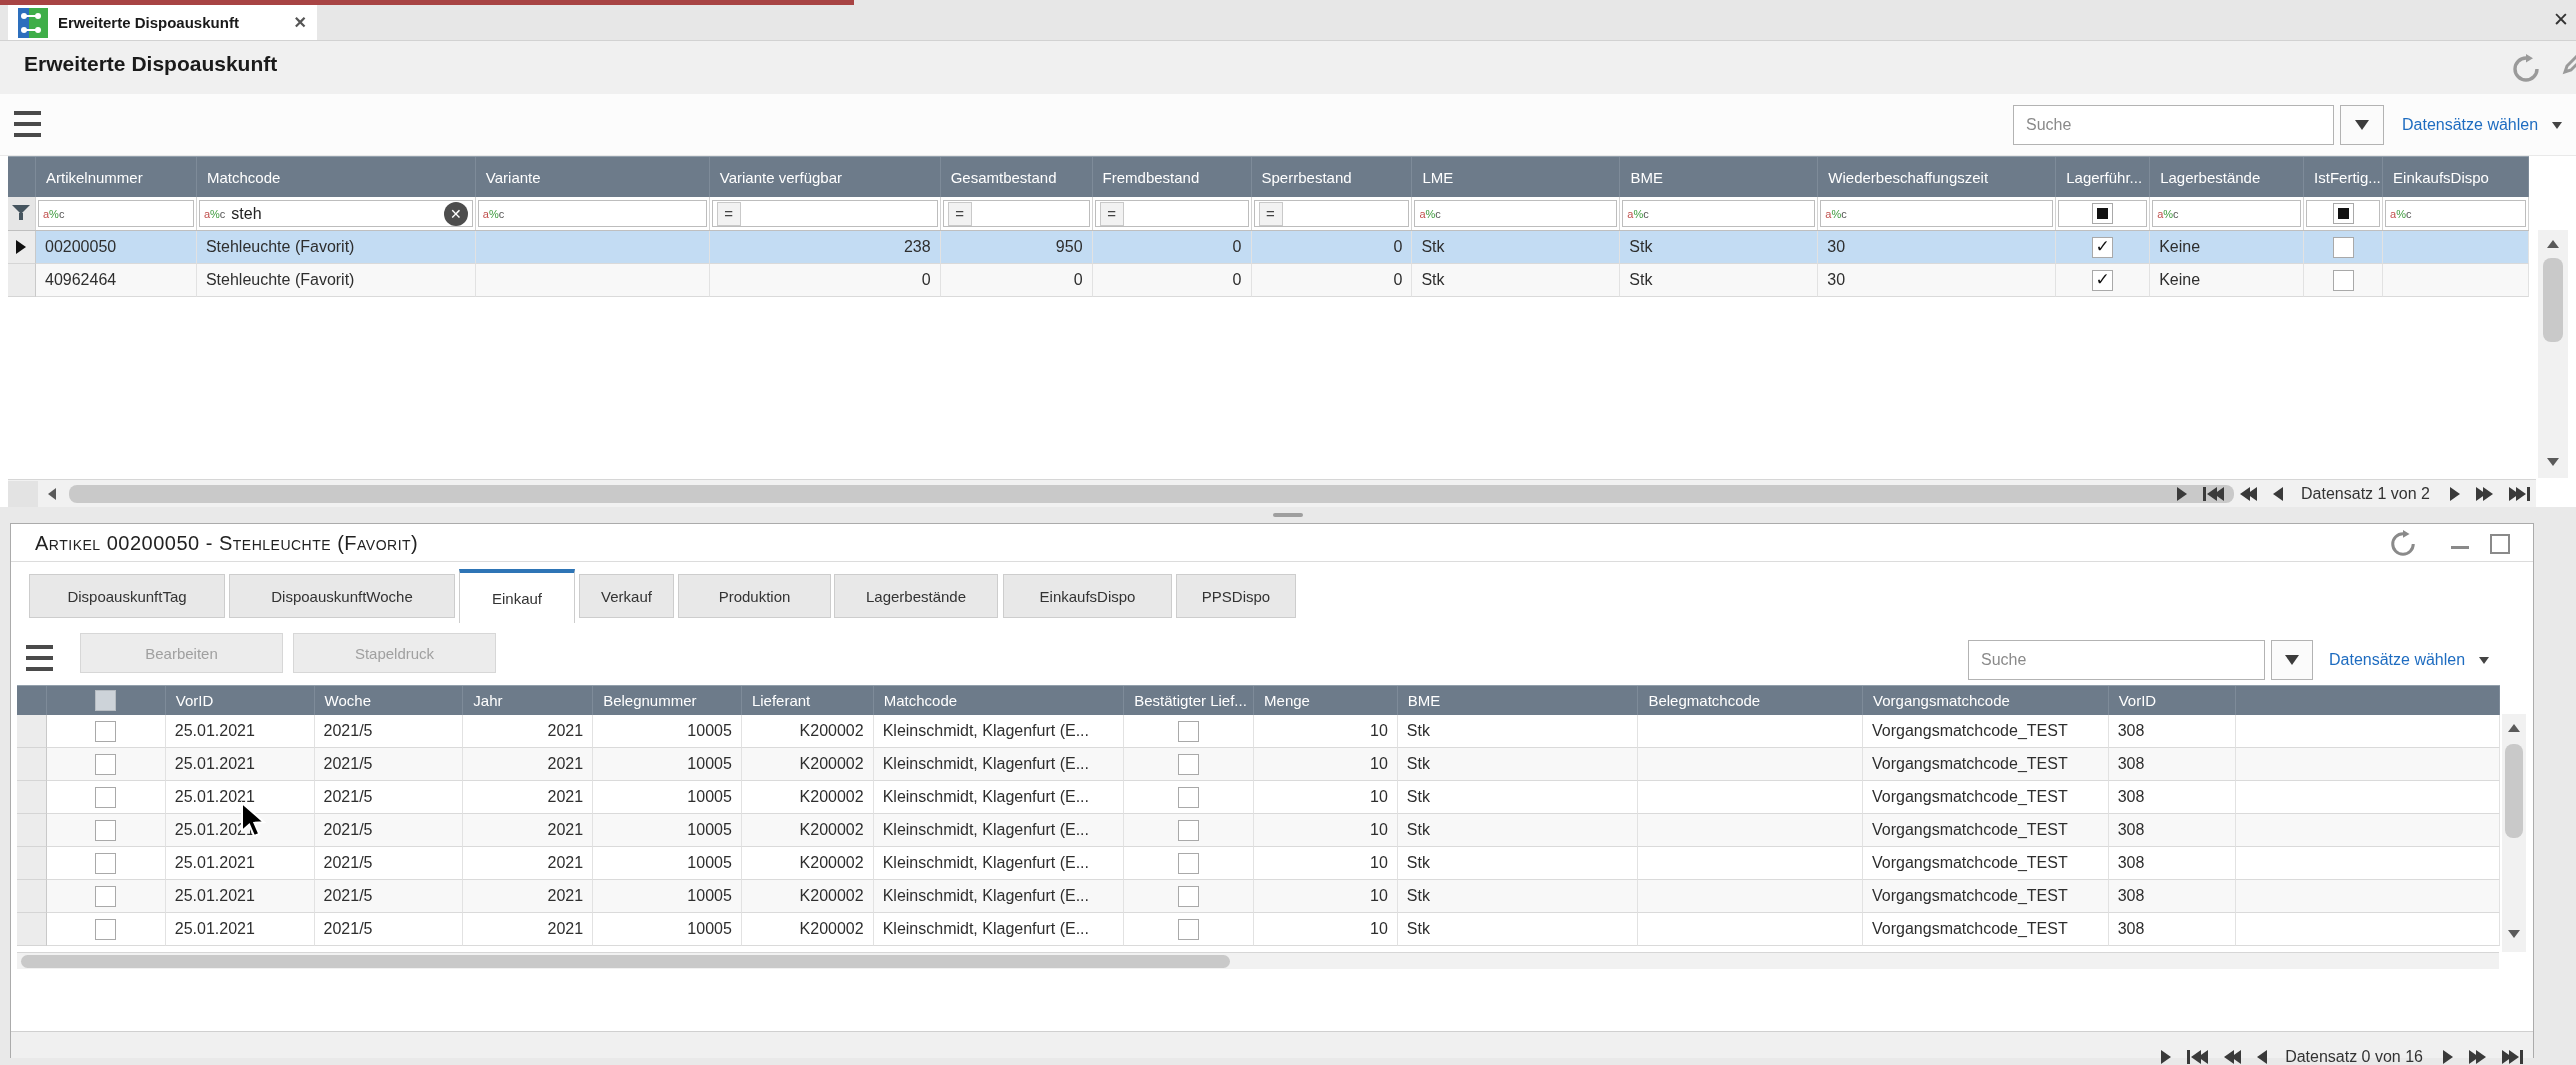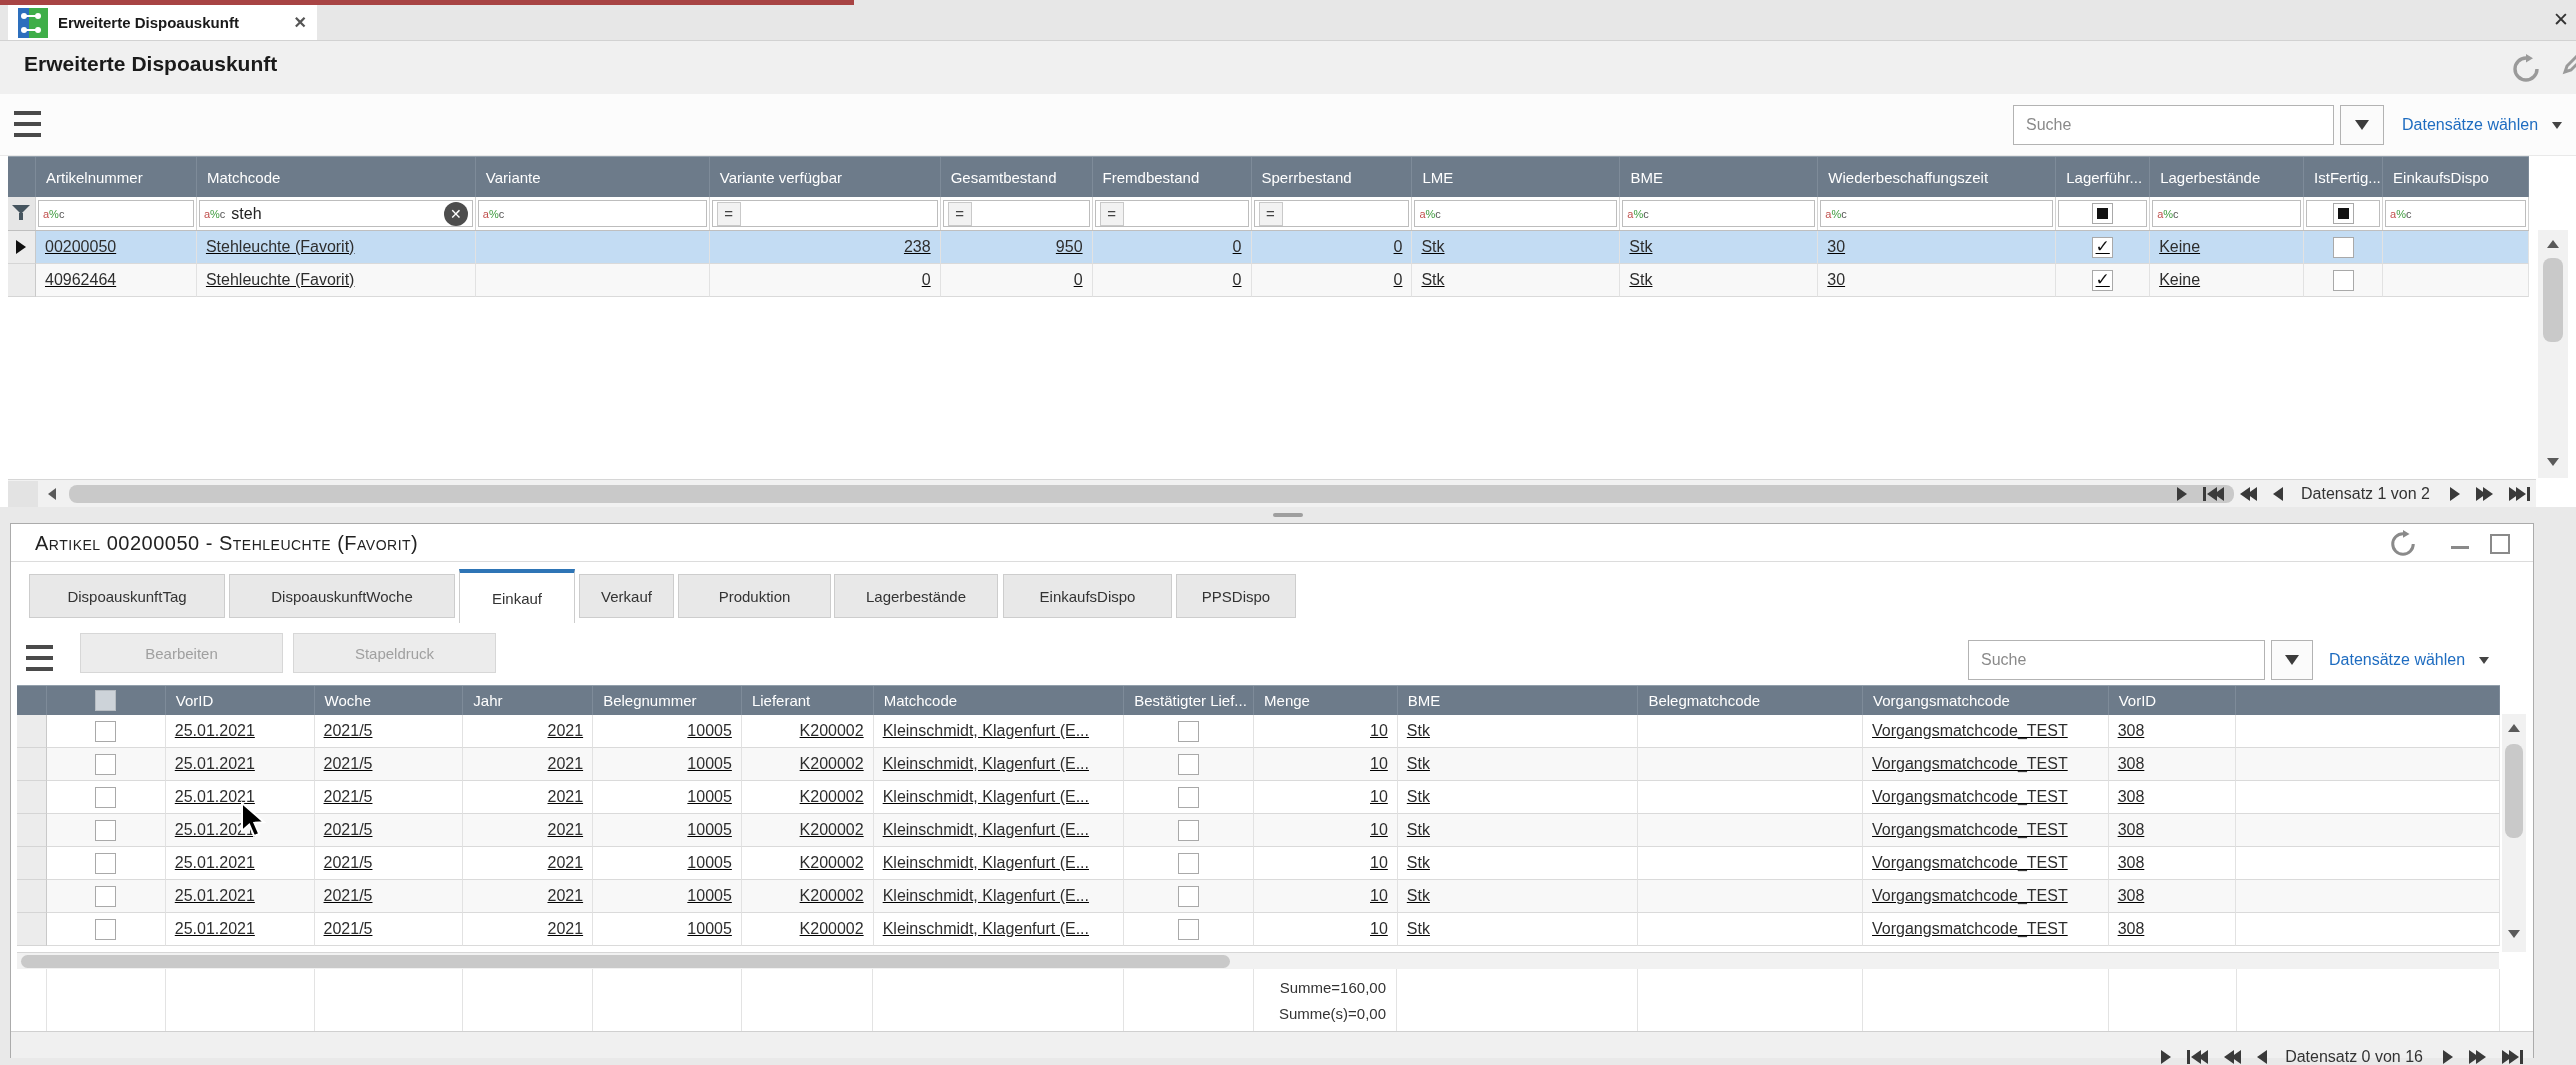--- a/index.html
+++ b/index.html
@@ -26,21 +26,21 @@
   .hcell{display:flex;align-items:center;color:#fff;font-size:15px;padding:0 10px;box-sizing:border-box;border-right:1px solid #7e8b99;white-space:nowrap;overflow:hidden;}
   .g-filter{display:flex;background:#fff;border-bottom:1px solid #bfbfbf;box-sizing:border-box;}
   .fcell{position:relative;box-sizing:border-box;border-right:1px solid #d3d3d3;background:#fff;}
   .fcell .inner{position:absolute;left:2px;right:2px;top:3px;bottom:3px;border:1px solid #bdbdbd;background:#fff;display:flex;align-items:center;padding:0 4px;overflow:hidden;}
   .fcell.ind{background:#e6e6e6;}
   .abc{font-size:11px;letter-spacing:0;margin-right:6px;white-space:nowrap;}
   .abc .r{color:#c0504d;} .abc .g{color:#3f9c3f;} .abc .b{color:#555;}
   .eqbox{font-size:15px;color:#444;border:1px solid #c9c9c9;background:#f2f2f2;width:22px;height:22px;display:flex;align-items:center;justify-content:center;margin-right:6px;}
   .ftext{font-size:16px;color:#222;}
   .fclear{margin-left:auto;width:24px;height:24px;border-radius:50%;background:#4d4d4d;color:#fff;font-size:14px;display:flex;align-items:center;justify-content:center;}
-  .g-row{display:flex;box-sizing:border-box;text-decoration:underline;}
+  .g-row{display:flex;box-sizing:border-box;}
   .cell{display:flex;align-items:center;font-size:16px;color:#2e2e2e;padding:0 9px;box-sizing:border-box;border-right:1px solid #e2e2e2;border-bottom:1px solid #dadada;white-space:nowrap;overflow:hidden;}
   .cell.num{justify-content:flex-end;}
   .cell.ctr{justify-content:center;}
   .indcell{background:#ececec;border-right:1px solid #c9c9c9;border-bottom:1px solid #d5d5d5;display:flex;align-items:center;justify-content:center;box-sizing:border-box;}
   .rowarrow{width:0;height:0;border-top:7px solid transparent;border-bottom:7px solid transparent;border-left:10px solid #111;}
   .cbx{width:21px;height:21px;background:#fff;border:1px solid #a9a9a9;box-sizing:border-box;display:flex;align-items:center;justify-content:center;}
   .cbx.ind-state::after{content:"";width:11px;height:11px;background:#111;}
   .cbx.checked::after{content:"✓";font-size:17px;color:#111;margin-top:-2px;}
   .funnel{width:18px;height:16px;position:relative;}
   .funnel .cone{width:0;height:0;border-left:9px solid transparent;border-right:9px solid transparent;border-top:9px solid #46555f;}
@@ -809,40 +809,20 @@
         </div>
       </div>
     <div class="abs vscroll" style="left:2491px;top:190px;width:24px;height:238px;">
       <div class="abs sb-arrow-u" style="left:6px;top:10px;"></div>
       <div class="abs thumb" style="left:3px;top:30px;width:18px;height:94px;"></div>
       <div class="abs sb-arrow-d" style="left:6px;top:216px;"></div>
     </div>
     <div class="abs hscroll" style="left:6px;top:428px;width:2482px;height:17px;">
       <div class="abs thumb" style="left:4px;top:2px;width:1209px;height:13px;"></div>
     </div>
-    <div class="abs" id="summary-row" style="left:6px;top:445px;width:2482px;height:62px;background:#fff;">
-        <div style="position: absolute; left: 0px; top: 0px; width: 30px; height: 62px; border-right: 1px solid rgb(227, 227, 227); box-sizing: border-box;"></div>
-        <div style="position: absolute; left: 30px; top: 0px; width: 119px; height: 62px; border-right: 1px solid rgb(227, 227, 227); box-sizing: border-box;"></div>
-        <div style="position: absolute; left: 149px; top: 0px; width: 149px; height: 62px; border-right: 1px solid rgb(227, 227, 227); box-sizing: border-box;"></div>
-        <div style="position: absolute; left: 297px; top: 0px; width: 149px; height: 62px; border-right: 1px solid rgb(227, 227, 227); box-sizing: border-box;"></div>
-        <div style="position: absolute; left: 446px; top: 0px; width: 130px; height: 62px; border-right: 1px solid rgb(227, 227, 227); box-sizing: border-box;"></div>
-        <div style="position: absolute; left: 576px; top: 0px; width: 149px; height: 62px; border-right: 1px solid rgb(227, 227, 227); box-sizing: border-box;"></div>
-        <div style="position: absolute; left: 724px; top: 0px; width: 132px; height: 62px; border-right: 1px solid rgb(227, 227, 227); box-sizing: border-box;"></div>
-        <div style="position: absolute; left: 856px; top: 0px; width: 251px; height: 62px; border-right: 1px solid rgb(227, 227, 227); box-sizing: border-box;"></div>
-        <div style="position: absolute; left: 1107px; top: 0px; width: 130px; height: 62px; border-right: 1px solid rgb(227, 227, 227); box-sizing: border-box;"></div>
-        <div style="position: absolute; left: 1236px; top: 0px; width: 144px; height: 62px; border-right: 1px solid rgb(227, 227, 227); box-sizing: border-box;">
-          <div class="summary-line" style="margin-top: 6px; padding-right: 10px;">Summe=160,00</div>
-          <div class="summary-line" style="padding-right: 10px;">Summe(s)=0,00</div>
-        </div>
-        <div style="position: absolute; left: 1380px; top: 0px; width: 241px; height: 62px; border-right: 1px solid rgb(227, 227, 227); box-sizing: border-box;"></div>
-        <div style="position: absolute; left: 1621px; top: 0px; width: 225px; height: 62px; border-right: 1px solid rgb(227, 227, 227); box-sizing: border-box;"></div>
-        <div style="position: absolute; left: 1846px; top: 0px; width: 246px; height: 62px; border-right: 1px solid rgb(227, 227, 227); box-sizing: border-box;"></div>
-        <div style="position: absolute; left: 2092px; top: 0px; width: 128px; height: 62px; border-right: 1px solid rgb(227, 227, 227); box-sizing: border-box;"></div>
-        <div style="position: absolute; left: 2219px; top: 0px; width: 264px; height: 62px; border-right: 1px solid rgb(227, 227, 227); box-sizing: border-box;"></div>
-      </div>
     <div class="abs" style="left:0;top:507px;width:2522px;height:26px;background:#f0f0f0;border-top:1px solid #d0d0d0;">
       <div class="abs pager" id="bottom-pager" style="right:10px;top:12px;height:25px;">
           <div class="pgi">
             <div class="t-r"></div>
           </div>
           <div class="pgi">
             <div class="bar"></div>
             <div class="t-l"></div>
             <div class="t-l"></div>
           </div>

